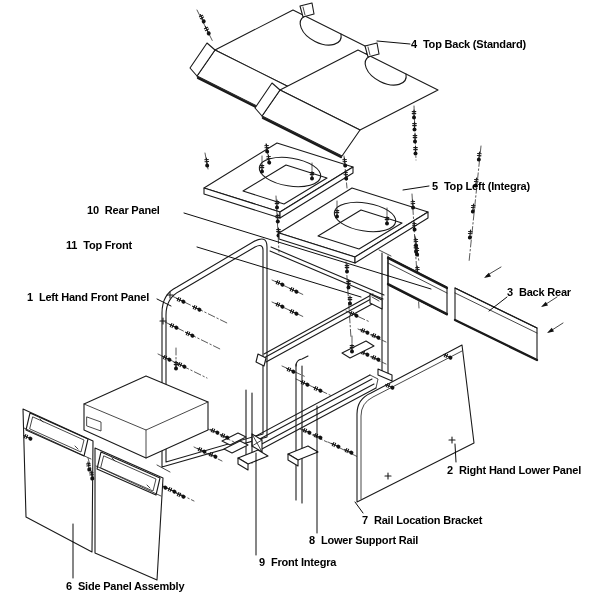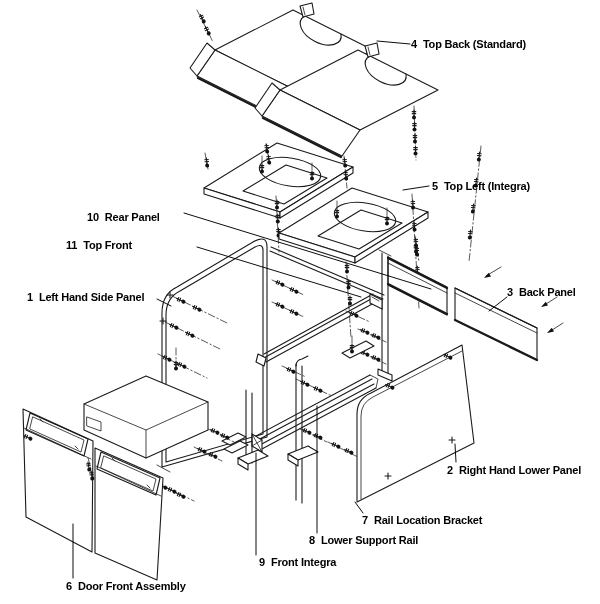--- a/index.html
+++ b/index.html
@@ -299,40 +299,40 @@
     <line class="leader" x1="73" y1="578" x2="73" y2="524"></line>
   </g>
 </svg>
 
   <div class="plabel" style="left:411px;top:38px">
     <span>4</span><span>Top Back (Standard)</span>
   </div>
   <div class="plabel" style="left:432px;top:180px">
     <span>5</span><span>Top Left (Integra)</span>
   </div>
-  <div class="plabel" style="left:87px;top:211px">
+  <div class="plabel" style="left:87px;top:204px">
     <span>10</span><span>Rear Panel</span>
   </div>
   <div class="plabel" style="left:66px;top:239px">
     <span>11</span><span>Top Front</span>
   </div>
   <div class="plabel" style="left:27px;top:291px">
-    <span>1</span><span>Left Hand Side Panel</span>
+    <span>1</span><span>Left Hand Front Panel</span>
   </div>
   <div class="plabel" style="left:507px;top:286px">
-    <span>3</span><span>Back Panel</span>
+    <span>3</span><span>Back Rear</span>
   </div>
   <div class="plabel" style="left:447px;top:464px">
     <span>2</span><span>Right Hand Lower Panel</span>
   </div>
   <div class="plabel" style="left:362px;top:514px">
     <span>7</span><span>Rail Location Bracket</span>
   </div>
   <div class="plabel" style="left:309px;top:534px">
     <span>8</span><span>Lower Support Rail</span>
   </div>
   <div class="plabel" style="left:259px;top:556px">
     <span>9</span><span>Front Integra</span>
   </div>
   <div class="plabel" style="left:66px;top:580px">
-    <span>6</span><span>Door Front Assembly</span>
+    <span>6</span><span>Side Panel Assembly</span>
   </div>
 </div>
 
 </body></html>

